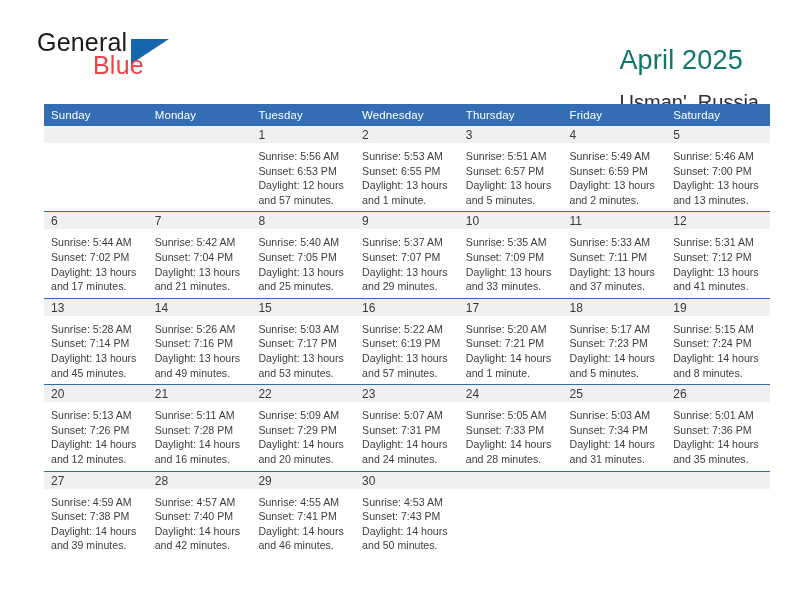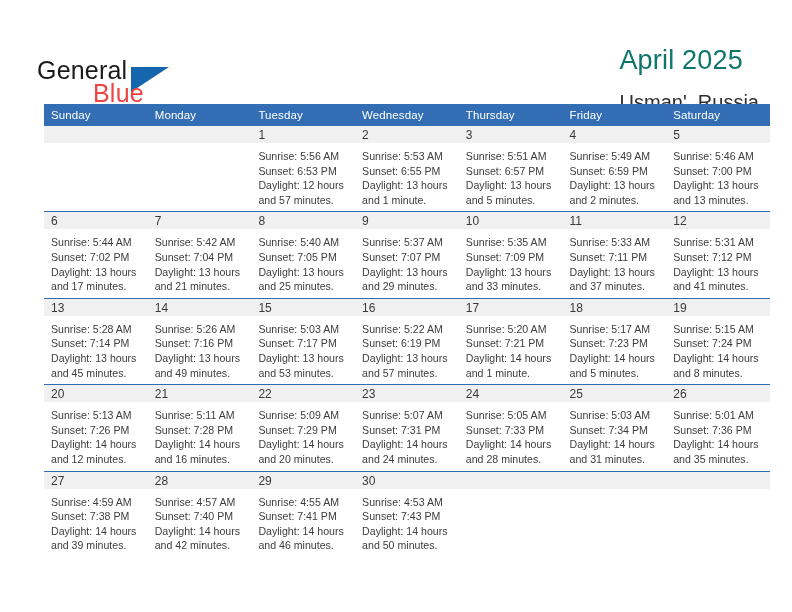--- a/index.html
+++ b/index.html
@@ -28,21 +28,20 @@
     top: 28px;
     right: 33px;
     height: 70px;
   }
   .brand {
     position: absolute;
     left: 0;
     top: 0;
     width: 260px;
     height: 62px;
-    margin-top: 28px;
   }
   .brand-general {
     position: absolute;
     left: 4px;
     top: 0px;
     font-size: 25px;
     letter-spacing: 0.2px;
     color: #1a1a1a;
     font-family: "Liberation Sans", sans-serif;
   }

